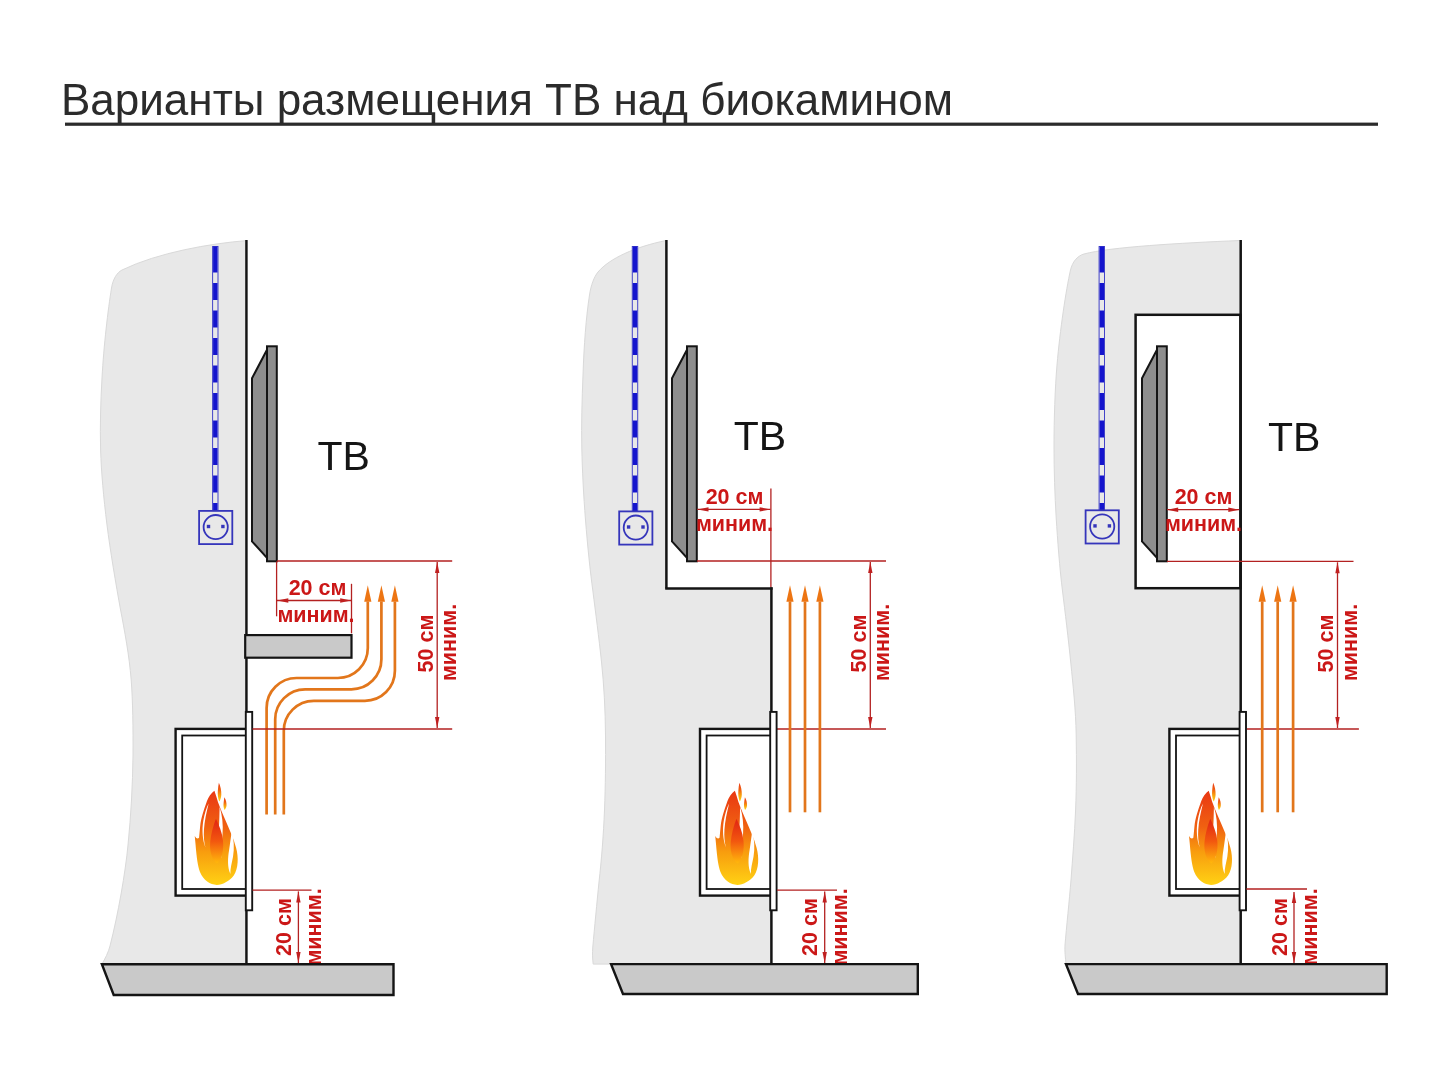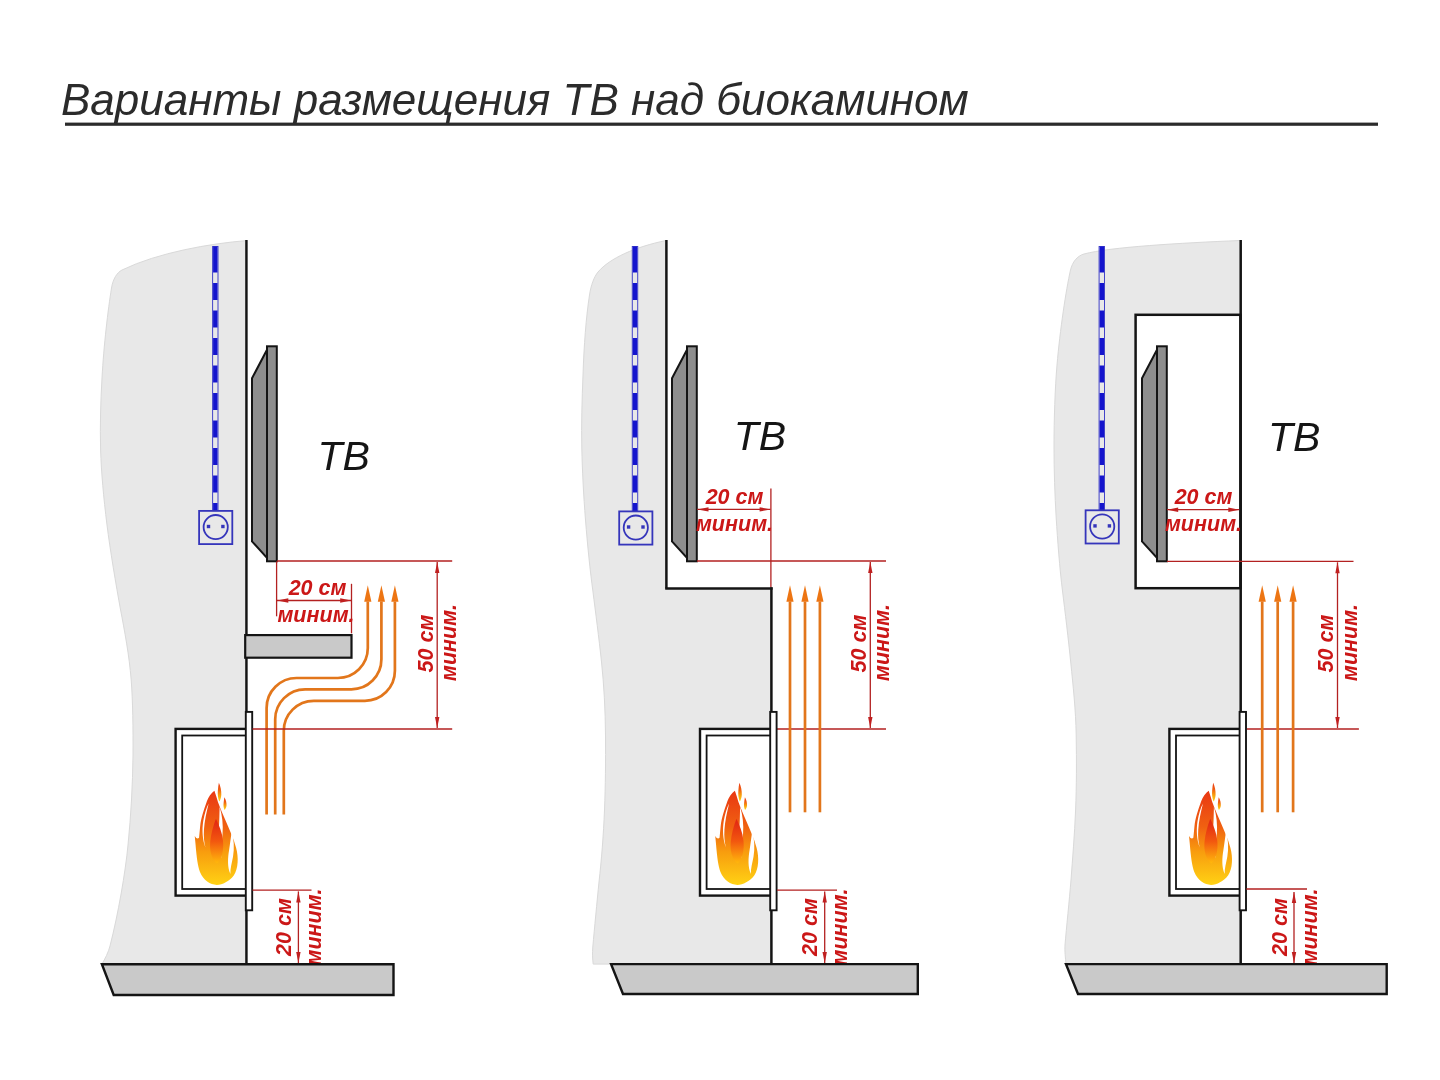--- a/index.html
+++ b/index.html
@@ -1,17 +1,17 @@
 <!DOCTYPE html>
 <html><head>
 <meta charset="utf-8">
 <style>
   html,body{margin:0;padding:0;background:#fff;}
   #canvas{position:relative;width:1440px;height:1080px;background:#fff;overflow:hidden;
-          font-family:"Liberation Sans",sans-serif;font-style:italic;}
+          font-family:"Liberation Sans",sans-serif;}
   svg text{font-family:"Liberation Sans",sans-serif;}
 </style>
 </head>
 <body>
 <div id="canvas">
 <svg width="1440" height="1080" viewBox="0 0 1440 1080" xmlns="http://www.w3.org/2000/svg">
 <defs>
   <linearGradient id="flameGrad" x1="0" y1="1" x2="0" y2="0">
     <stop offset="0" stop-color="#ffd214"></stop>
     <stop offset="0.35" stop-color="#f89d0e"></stop>

